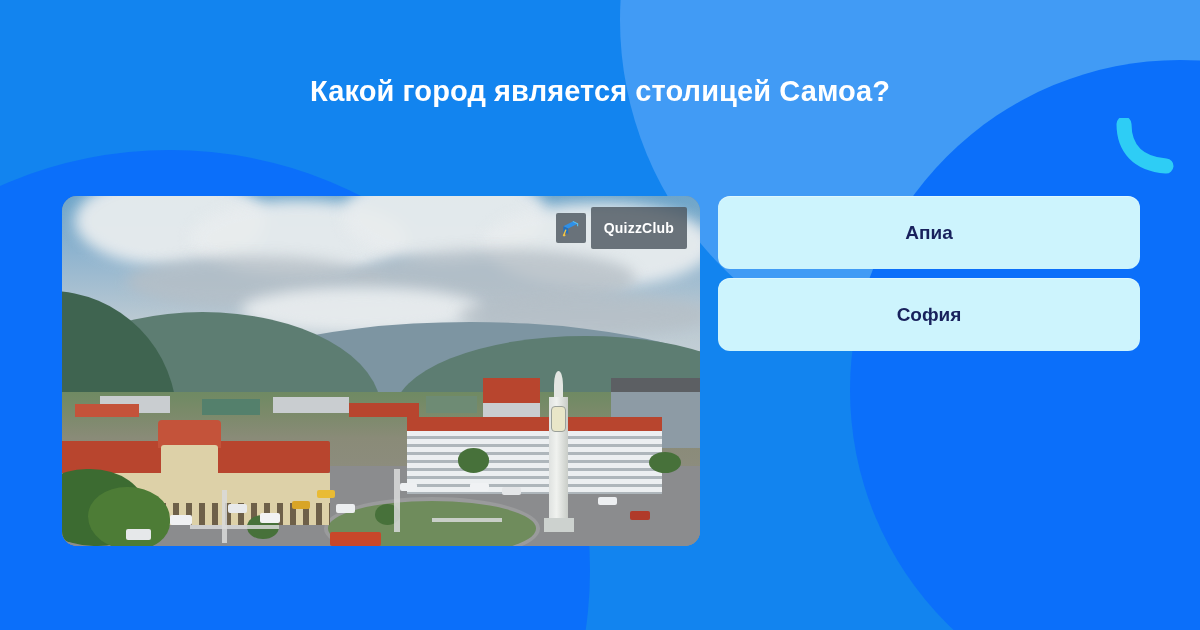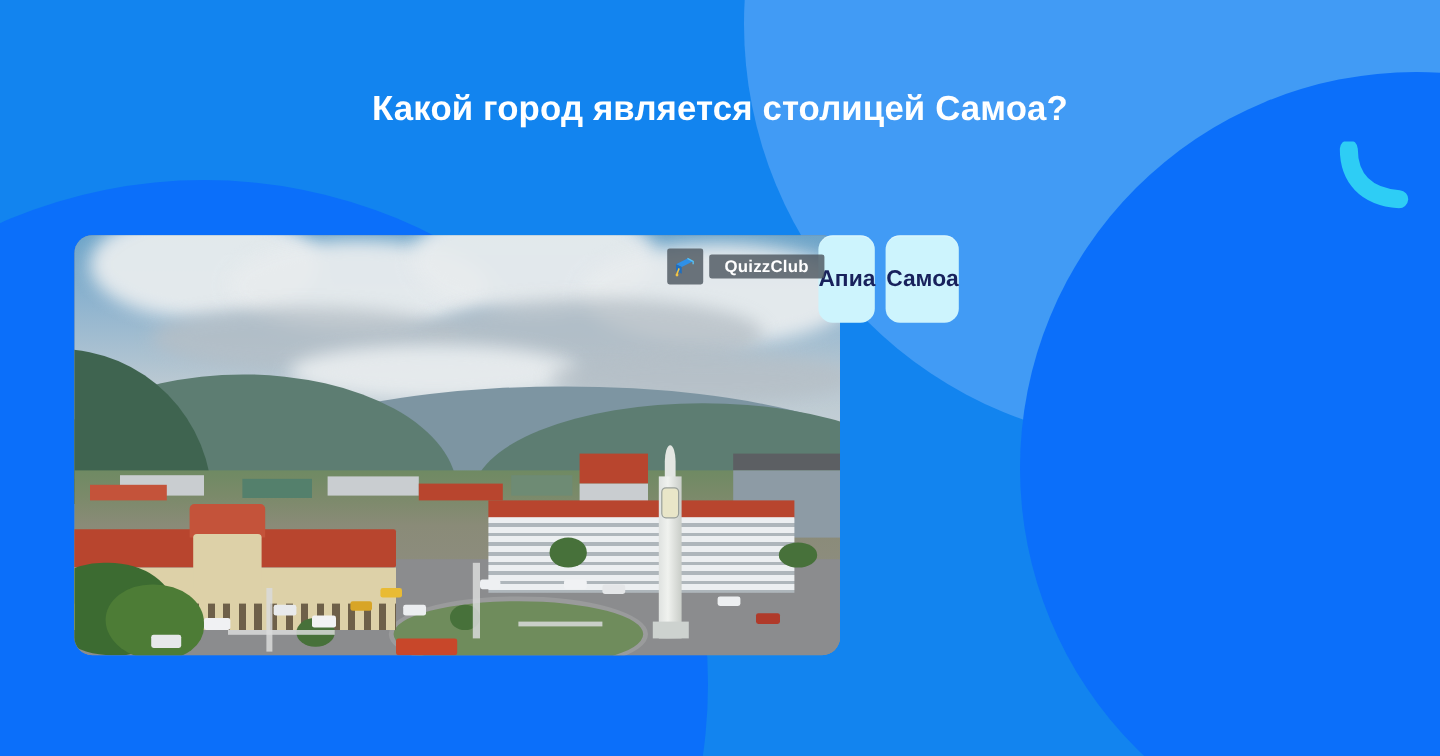--- a/index.html
+++ b/index.html
@@ -169,37 +169,37 @@
     display:flex; align-items:center; gap:5px;
     z-index:4;
   }
   #logo-mark {
     width:30px; height:30px;
     background:rgba(78,88,96,.82);
     border-radius:2px;
     display:flex; align-items:center; justify-content:center;
   }
   #logo-wordmark {
-    height:20px;
+    height:42px;
     padding:0 13px;
     background:rgba(78,88,96,.82);
     border-radius:2px;
     display:flex; align-items:center;
     color:#ffffff;
     font-size:14px;
     font-weight:bold;
     letter-spacing:.2px;
   }
 
   
   #answers {
     position:absolute;
-    left:682px; top:0;
+    left:718px; top:0;
     width:422px;
-    display:flex; flex-direction:row;
+    display:flex; flex-direction:column;
     gap:9px;
   }
   .answer-option {
     height:73px;
     border-radius:12px;
     background:#cdf4fd;
     display:flex; align-items:center; justify-content:center;
     color:#18215c;
     font-size:19px;
     font-weight:bold;
@@ -316,18 +316,18 @@
       </div>
       <div id="logo-wordmark">QuizzClub</div>
     </div>
   </div>
 
   <div id="answers">
     <div class="answer-option">
       <span>Апиа</span>
     </div>
     <div class="answer-option">
-      <span>Самоа</span>
+      <span>София</span>
     </div>
 
   </div>
 
 </div>
 
 </body></html>

